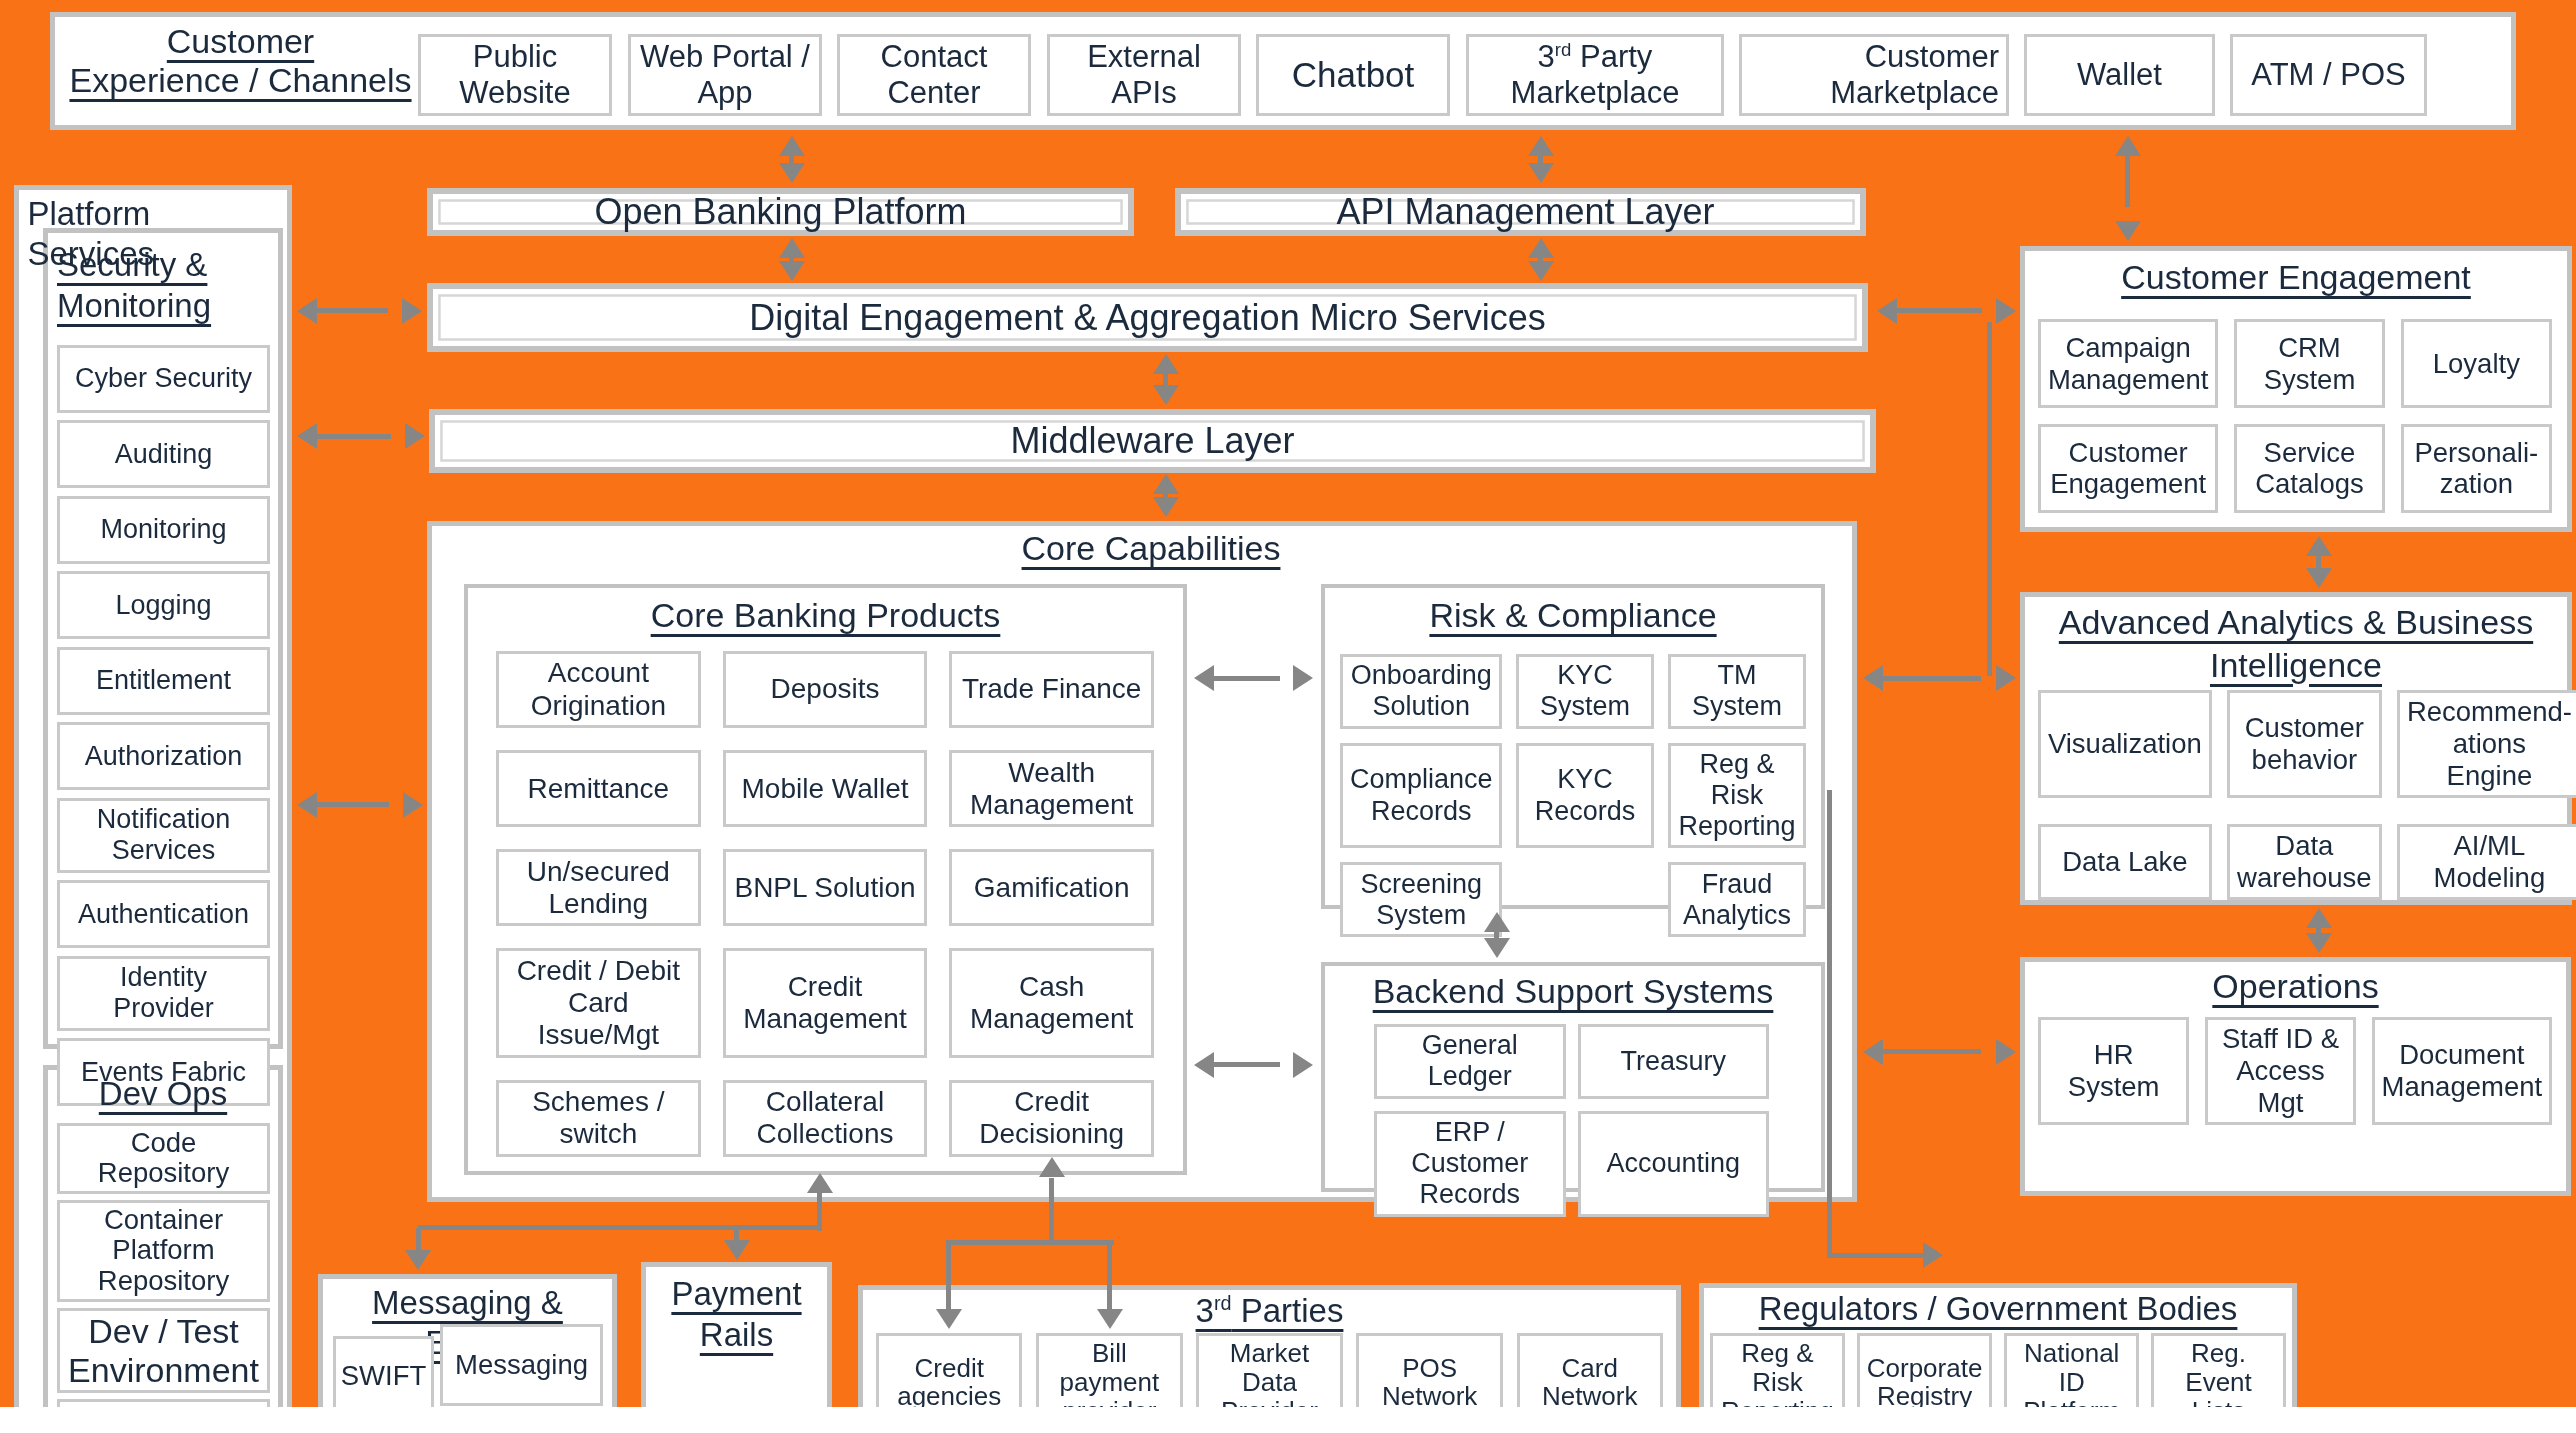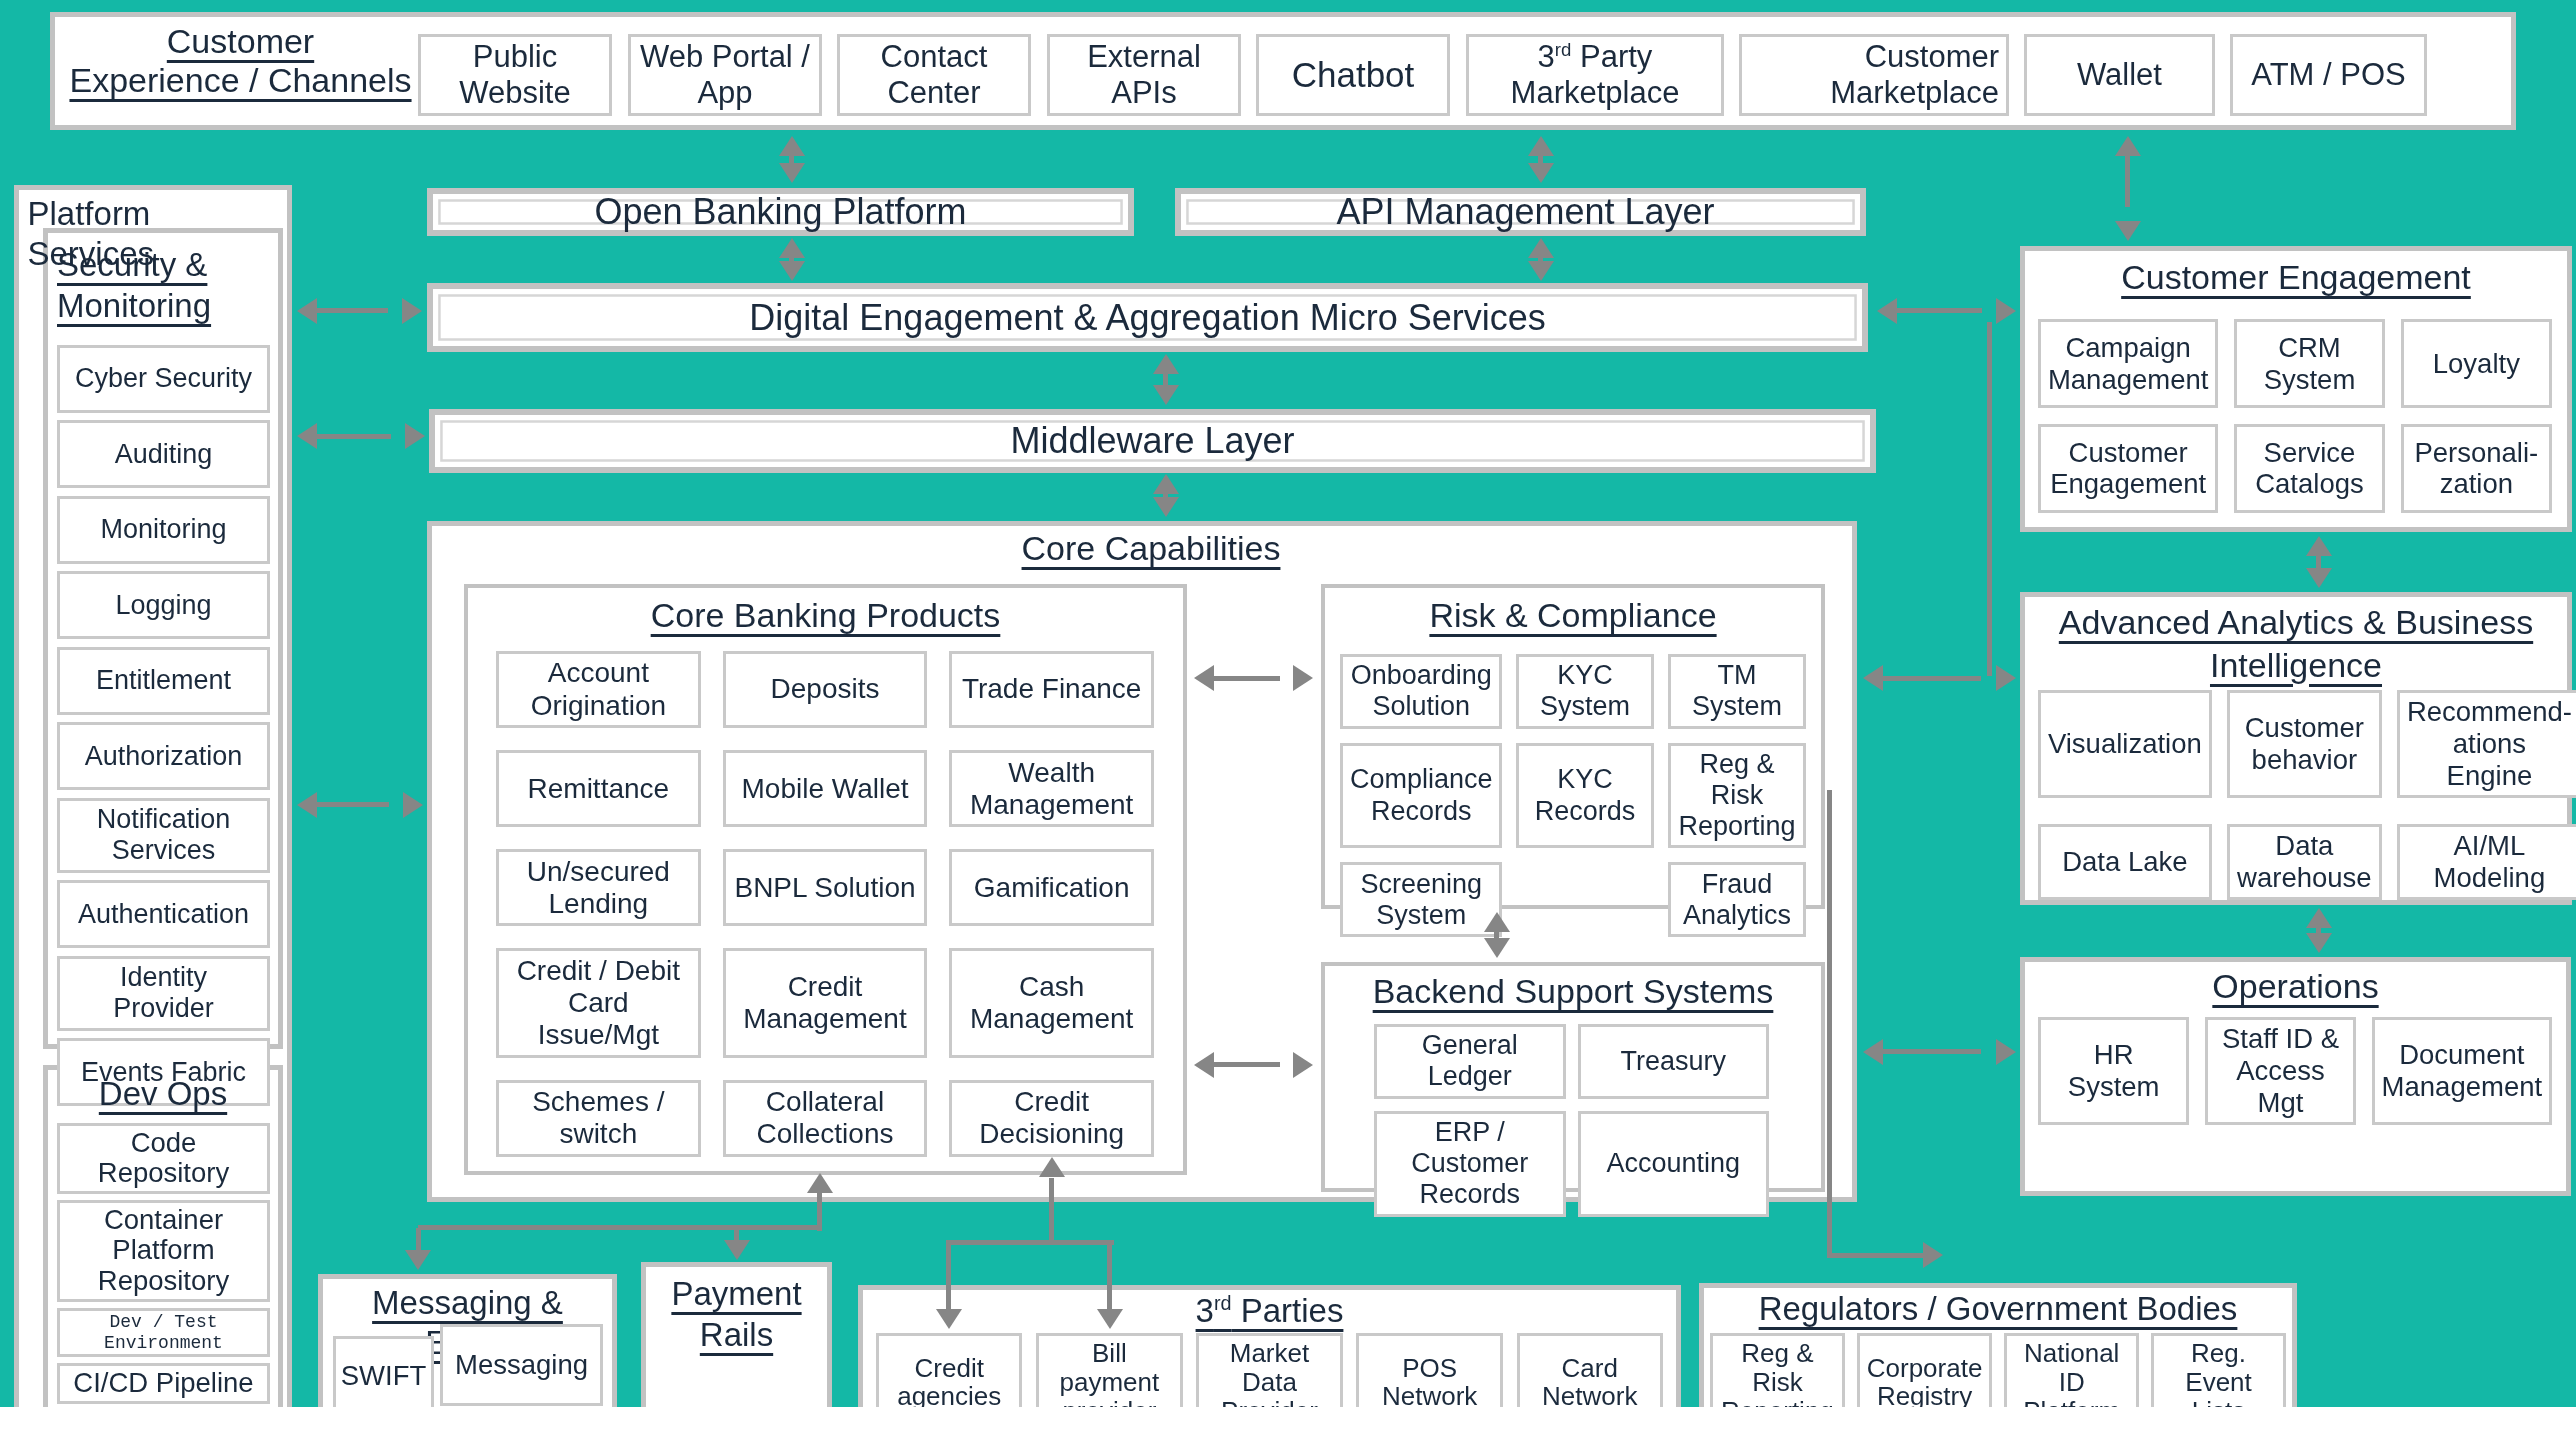--- a/index.html
+++ b/index.html
@@ -1,16 +1,16 @@
 <!DOCTYPE html>
 <html style="font-size:13.7px"><head>
 <meta charset="utf-8">
 <style>
   html,body{margin:0;padding:0;background:#fff;}
-  #stage{position:relative;width:2576px;height:1407px;background:#14b8a6;
+  #stage{position:relative;width:2576px;height:1407px;background:#f97316;
          font-family:"Liberation Sans",sans-serif;color:#1b2a3c;overflow:hidden;}
   .abs{position:absolute;box-sizing:border-box;}
   .panel{border:5.2px solid #c2c2c2;background:#fff;}
   .layer{border:6px solid #c2c2c2;background:#fff;
          box-shadow:inset 0 0 0 5.2px #fff, inset 0 0 0 7.7px #d6d6d6;
          display:flex;align-items:center;justify-content:center;
          font-size:36px;color:#1b2a3c;}
   .item{border:3.4px solid #c9c9c9;background:#fff;display:flex;align-items:center;
         justify-content:center;text-align:center;font-size:27.5px;line-height:1.15;
         padding:3.4px 6.9px;color:#1b2a3c;}
@@ -69,21 +69,21 @@
     <div class="item" style="min-height:62px;font-size:27px;">Notification Services</div>
     <div class="item" style="min-height:55px;font-size:27px;">Authentication</div>
     <div class="item" style="min-height:55px;font-size:27px;">Identity Provider</div>
     <div class="item" style="min-height:55px;font-size:27px;">Events Fabric</div>
   </div>
   <div class="abs panel" style="left:43px;top:1065px;width:240px;height:356px;z-index:2;"></div>
   <div class="abs title u" style="left:43px;top:1075px;width:240px;font-size:33px;z-index:3;">Dev Ops</div>
   <div class="abs" style="left:57px;top:1123px;width:213px;display:flex;flex-direction:column;gap:6px;z-index:3;">
     <div class="item" style="font-size:27.5px;line-height:1.12;padding:1.7px 5.2px;">Code Repository</div>
     <div class="item" style="font-size:27.5px;line-height:1.12;padding:1.7px 5.2px;">Container Platform Repository</div>
-    <div class="item" style="font-size:18px;line-height:1.12;padding:1.7px 5.2px;font-family:Liberation Mono, monospace;">Dev / Test Environment</div>
+    <div class="item" style="font-size:34px;line-height:1.12;padding:1.7px 5.2px;">Dev / Test Environment</div>
     <div class="item" style="font-size:27.5px;line-height:1.12;padding:1.7px 5.2px;">CI/CD Pipeline</div>
   </div>
 
   <div class="abs layer" style="left:427px;top:188px;width:707px;height:48px;">Open Banking Platform</div>
   <div class="abs layer" style="left:1175px;top:188px;width:691px;height:48px;padding-left:10px;">API Management Layer</div>
   <div class="abs layer" style="left:427px;top:283px;width:1441px;height:69px;">Digital Engagement &amp; Aggregation Micro Services</div>
   <div class="abs layer" style="left:429px;top:409px;width:1447px;height:64px;">Middleware Layer</div>
 
   <div class="abs panel" style="left:427px;top:521px;width:1430px;height:681px;"></div>
   <div class="abs title u" style="left:945px;top:529px;width:412px;">Core Capabilities</div>

